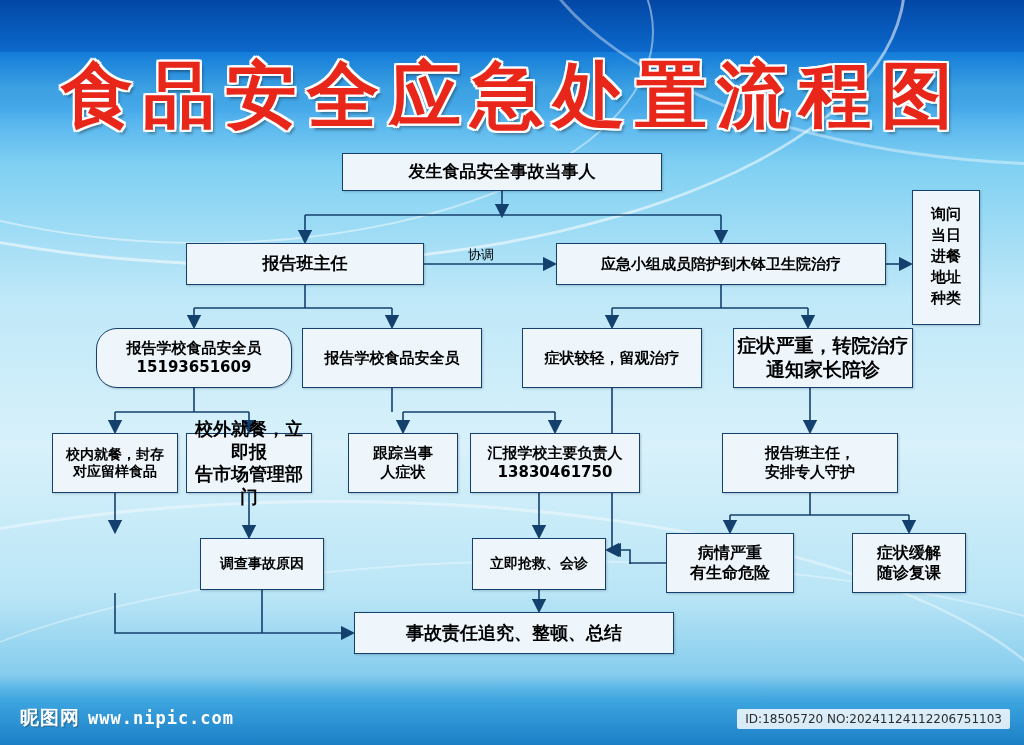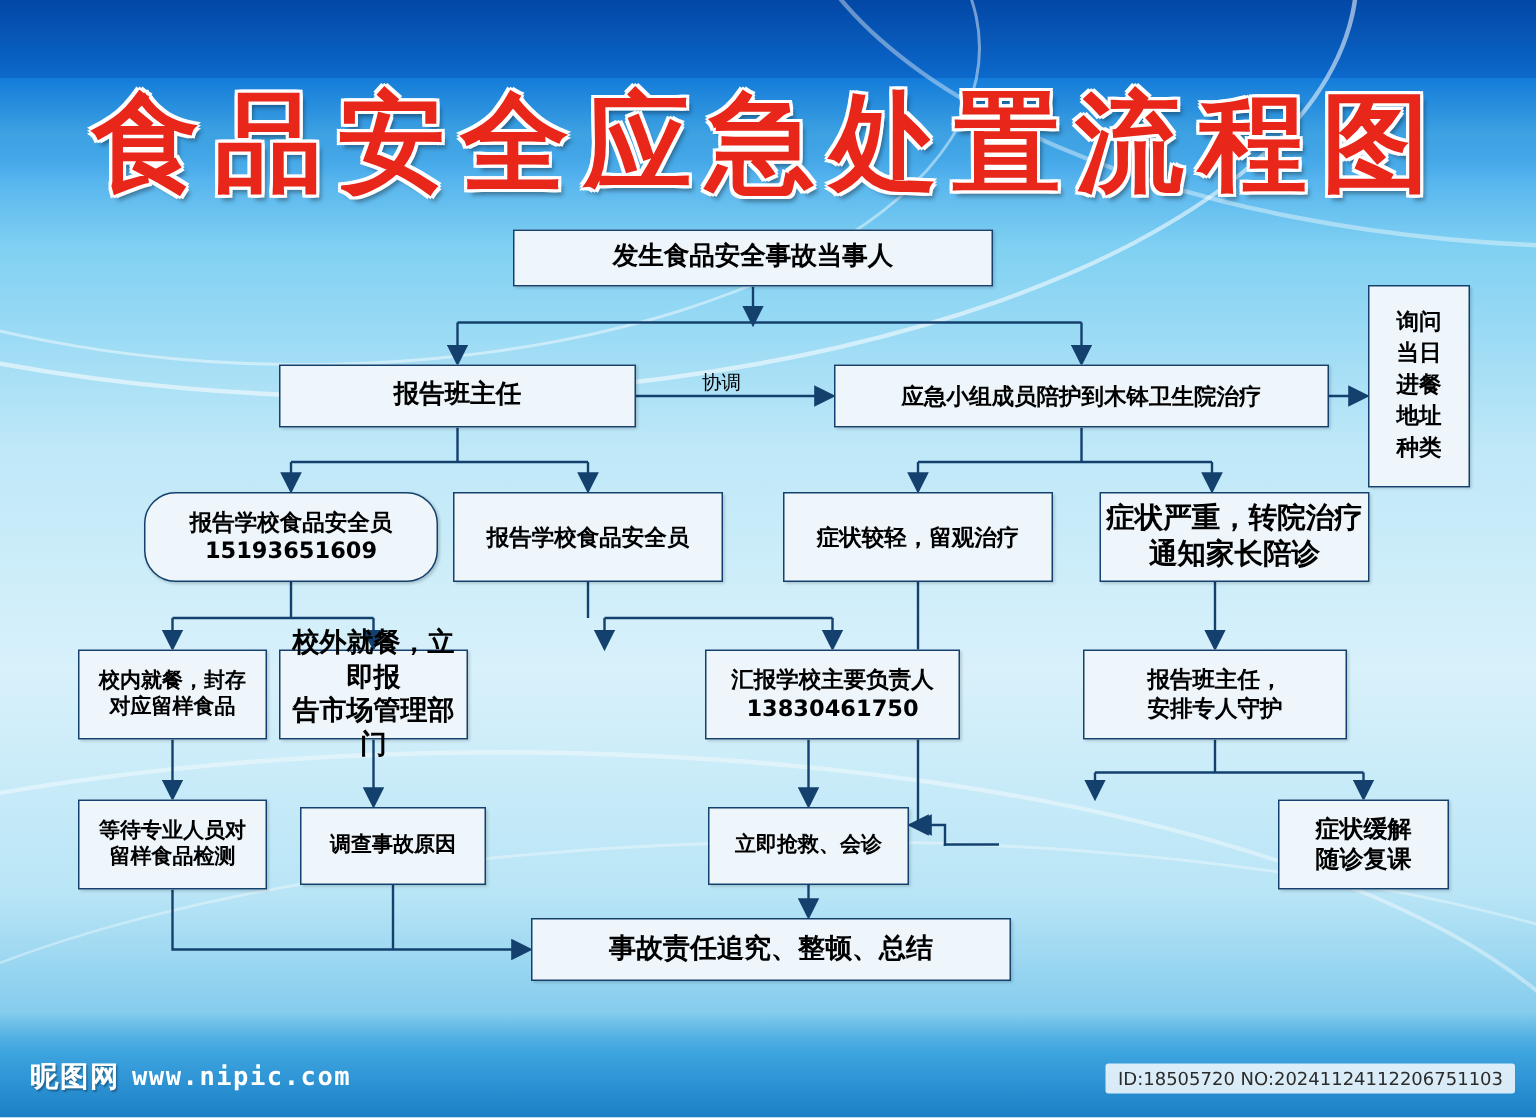--- a/index.html
+++ b/index.html
@@ -257,28 +257,30 @@
     <div class="node" style="left:96px;top:188px;width:196px;height:60px;font-size:15px;border-radius:21px;">报告学校食品安全员
 15193651609</div>
     <div class="node" style="left:302px;top:188px;width:180px;height:60px;font-size:15px;">报告学校食品安全员</div>
     <div class="node" style="left:522px;top:188px;width:180px;height:60px;font-size:15px;">症状较轻，留观治疗</div>
     <div class="node" style="left:733px;top:188px;width:180px;height:60px;font-size:19px;">症状严重，转院治疗
 通知家长陪诊</div>
     <div class="node" style="left:52px;top:293px;width:126px;height:60px;font-size:14px;">校内就餐，封存
 对应留样食品</div>
     <div class="node" style="left:186px;top:293px;width:126px;height:60px;font-size:18px;">校外就餐，立即报
 告市场管理部门</div>
+    <div class="node" style="left:348px;top:293px;width:110px;height:60px;font-size:15px;">跟踪当事
+人症状</div>
     <div class="node" style="left:470px;top:293px;width:170px;height:60px;font-size:15px;">汇报学校主要负责人
 13830461750</div>
     <div class="node" style="left:722px;top:293px;width:176px;height:60px;font-size:15px;">报告班主任，
 安排专人守护</div>
-    <div class="node" style="left:52px;top:393px;width:126px;height:60px;font-size:14px;">等待专业人员对
-留样食品检测</div>
     <div class="node" style="left:200px;top:398px;width:124px;height:52px;font-size:14px;">调查事故原因</div>
     <div class="node" style="left:472px;top:398px;width:134px;height:52px;font-size:14px;">立即抢救、会诊</div>
+    <div class="node" style="left:666px;top:393px;width:128px;height:60px;font-size:16px;">病情严重
+有生命危险</div>
     <div class="node" style="left:852px;top:393px;width:114px;height:60px;font-size:16px;">症状缓解
 随诊复课</div>
     <div class="node" style="left:354px;top:472px;width:320px;height:42px;font-size:18px;">事故责任追究、整顿、总结</div>
 
     <div class="edge-label" style="left:468px;top:106px;">协调</div>
   </div>
 
   <div class="footer-logo">
     <span class="mark">昵图网</span>
     <span class="site">www.nipic.com</span>

